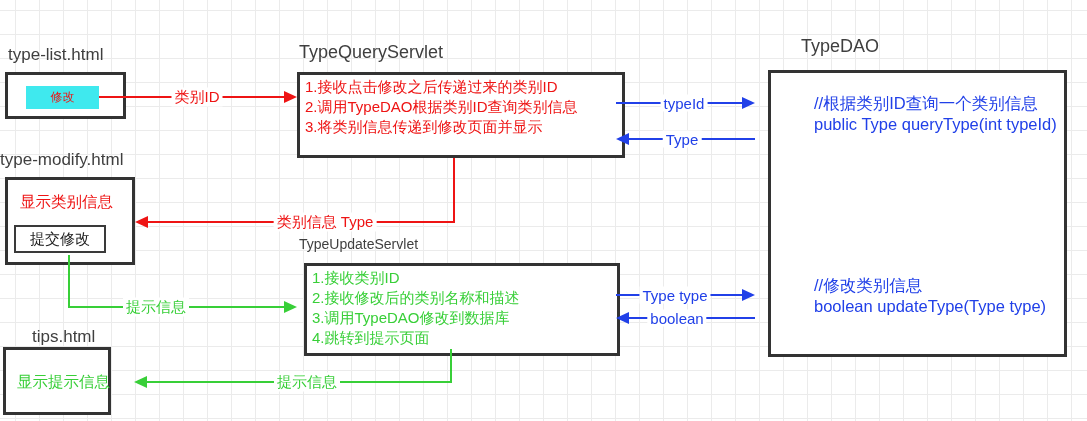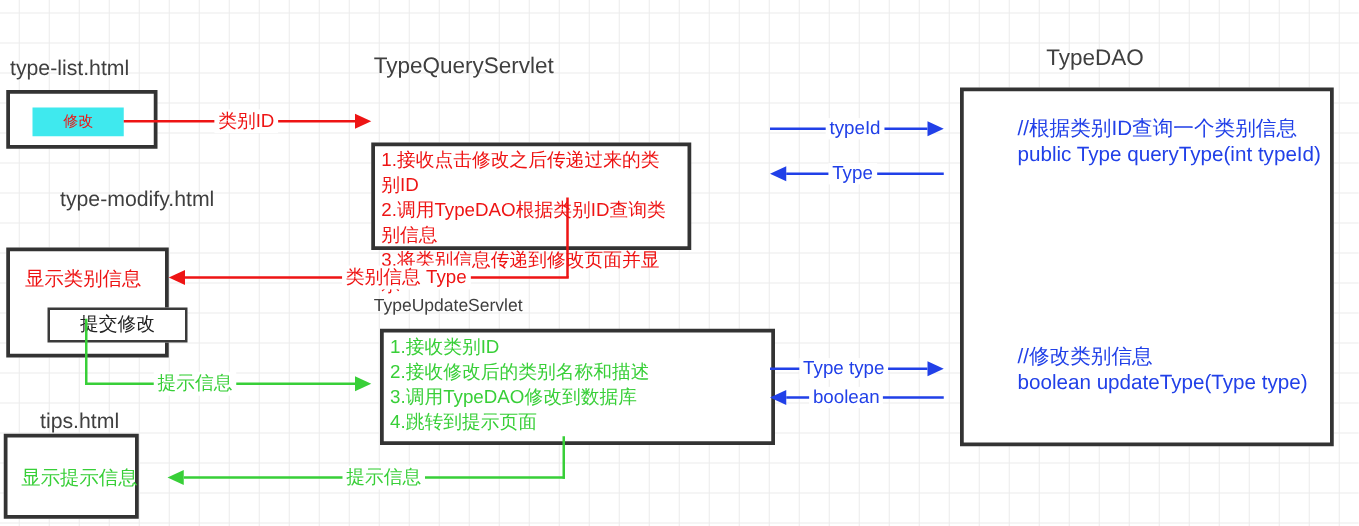--- a/index.html
+++ b/index.html
@@ -107,51 +107,51 @@
     z-index:4;
   }
 </style>
 </head>
 <body>
 
 <div id="canvas">
 
   <div class="title" style="left:8px;top:45px;">type-list.html</div>
   <div class="title" style="left:299px;top:42px;font-size:18px;">TypeQueryServlet</div>
-  <div class="title" style="left:801px;top:36px;font-size:18px;margin-left:36px;">TypeDAO</div>
-  <div class="title" style="left:0px;top:150px;padding-left:48px;">type-modify.html</div>
+  <div class="title" style="left:801px;top:36px;font-size:18px;">TypeDAO</div>
+  <div class="title" style="left:0px;top:150px;">type-modify.html</div>
   <div class="title" style="left:299px;top:236px;font-size:14px;">TypeUpdateServlet</div>
   <div class="title" style="left:32px;top:327px;">tips.html</div>
 
   <div class="box" style="left:5px;top:72px;width:121px;height:47px;">
     <div class="btn-cyan" style="left:18px;top:11px;width:73px;height:23px;">修改</div>
   </div>
 
-  <div class="box" style="left:297px;top:72px;width:256px;height:86px;margin-top:42px;">
+  <div class="box" style="left:297px;top:72px;width:328px;height:86px;">
     <div class="steps red-text">
       <div>1.接收点击修改之后传递过来的类别ID</div>
       <div>2.调用TypeDAO根据类别ID查询类别信息</div>
       <div>3.将类别信息传递到修改页面并显示</div>
     </div>
   </div>
 
   <div class="box" style="left:768px;top:70px;width:299px;height:287px;">
     <div class="code" style="left:12px;top:20px;">
       <div>//根据类别ID查询一个类别信息</div>
       <div>public Type queryType(int typeId)</div>
     </div>
     <div class="code" style="left:12px;top:202px;">
       <div>//修改类别信息</div>
       <div>boolean updateType(Type type)</div>
     </div>
   </div>
 
-  <div class="box" style="left:5px;top:177px;width:130px;height:88px;margin-top:21px;">
+  <div class="box" style="left:5px;top:177px;width:130px;height:88px;">
     <div class="inbox-text red-text" style="left:12px;top:12px;">显示类别信息</div>
-    <div class="btn-outline" style="left:30px;top:45px;width:112px;height:28px;">提交修改</div>
+    <div class="btn-outline" style="left:6px;top:45px;width:92px;height:28px;">提交修改</div>
   </div>
 
   <div class="box" style="left:304px;top:263px;width:316px;height:93px;">
     <div class="steps green-text">
       <div>1.接收类别ID</div>
       <div>2.接收修改后的类别名称和描述</div>
       <div>3.调用TypeDAO修改到数据库</div>
       <div>4.跳转到提示页面</div>
     </div>
   </div>

